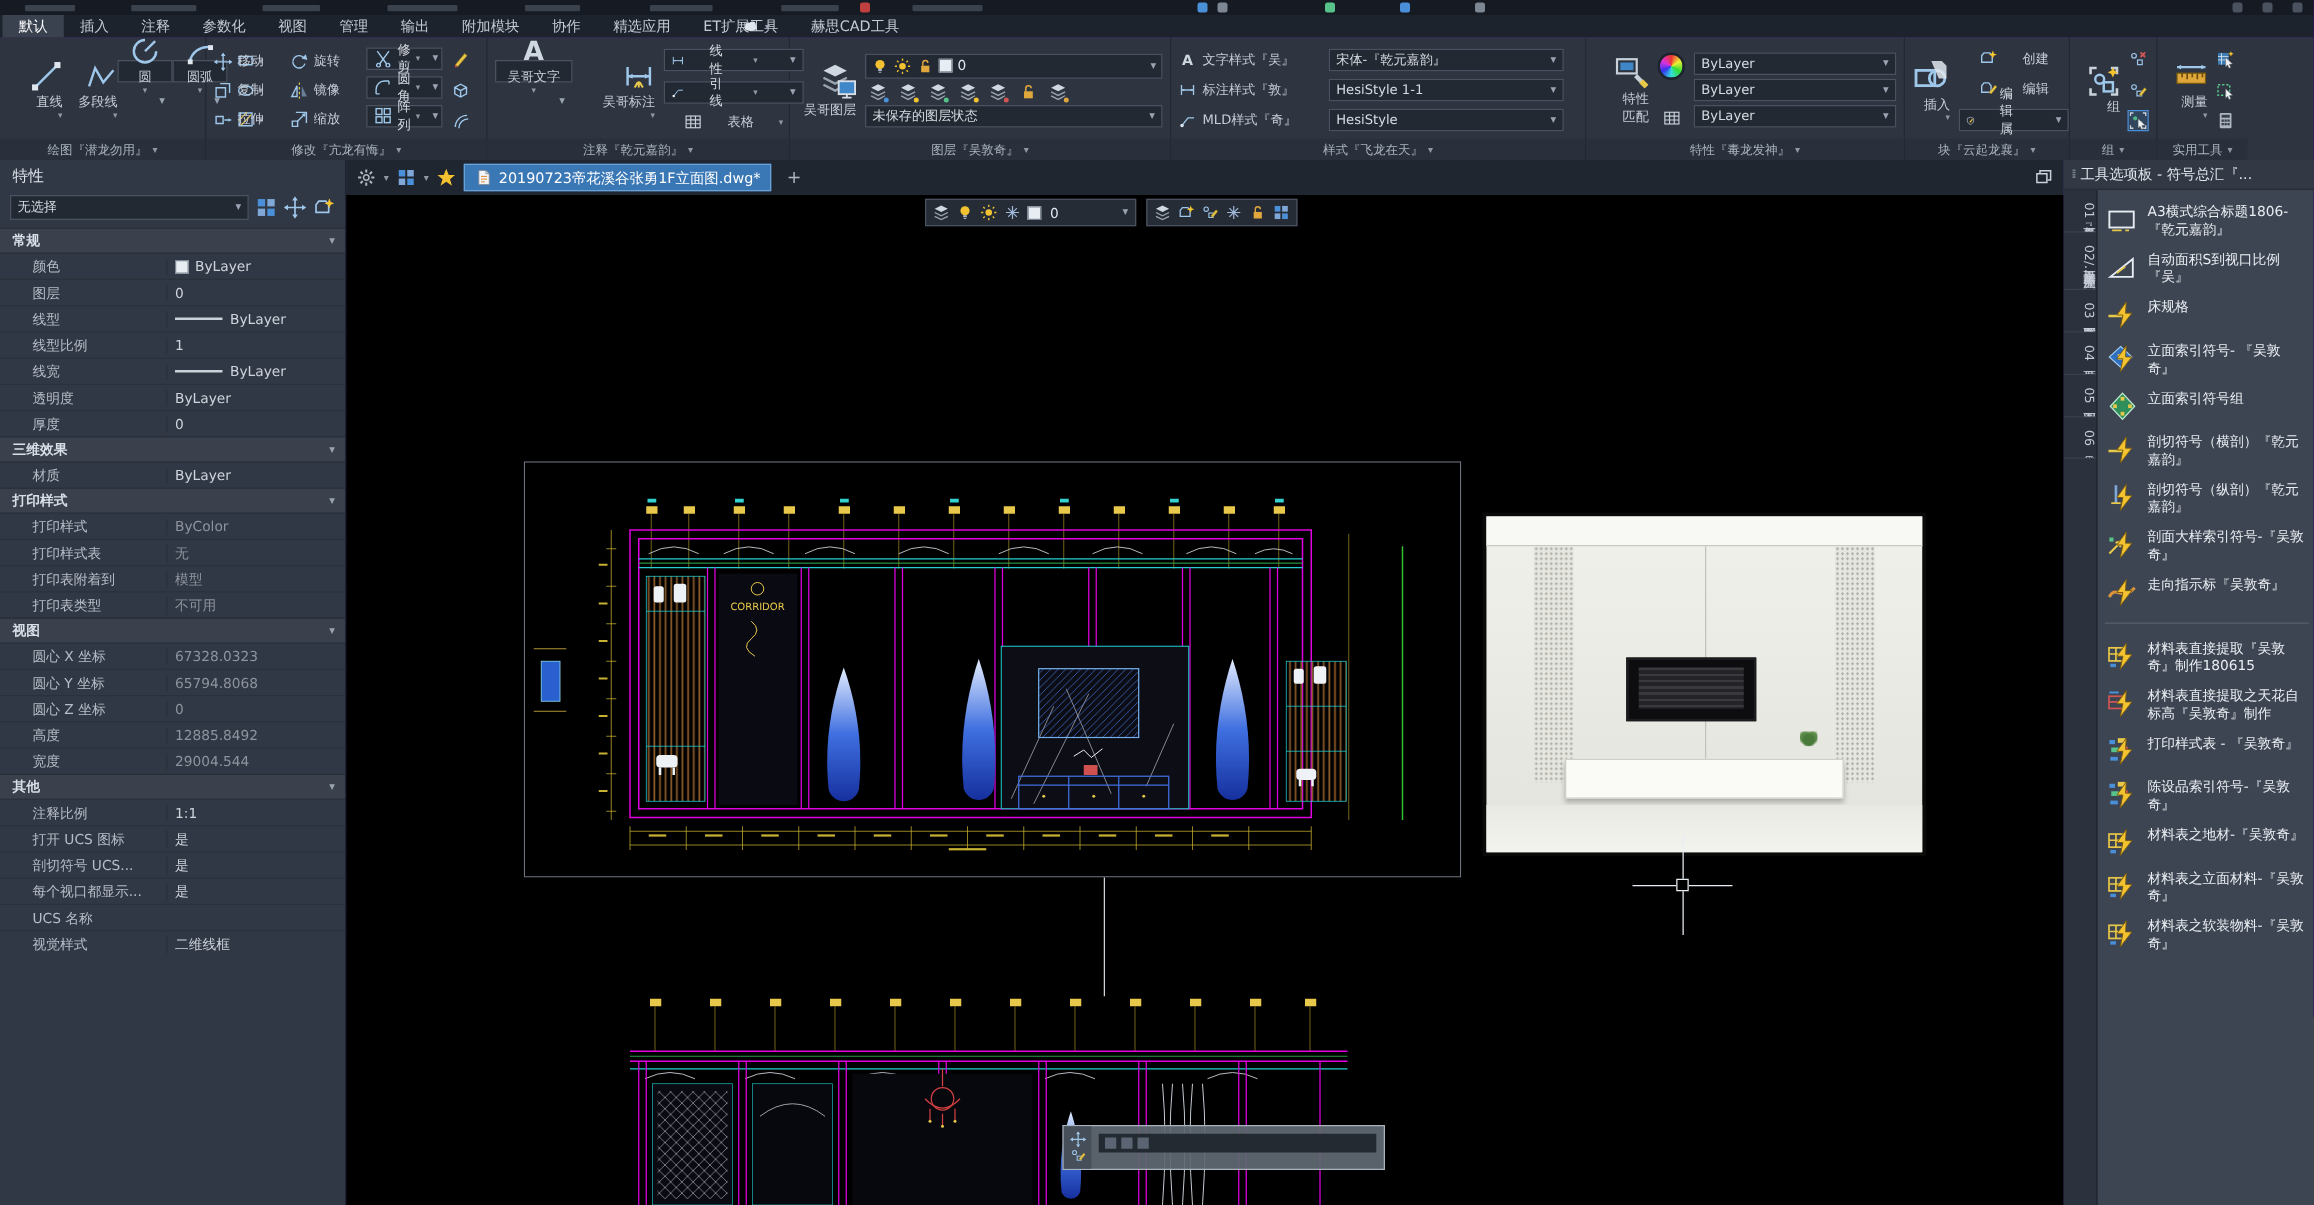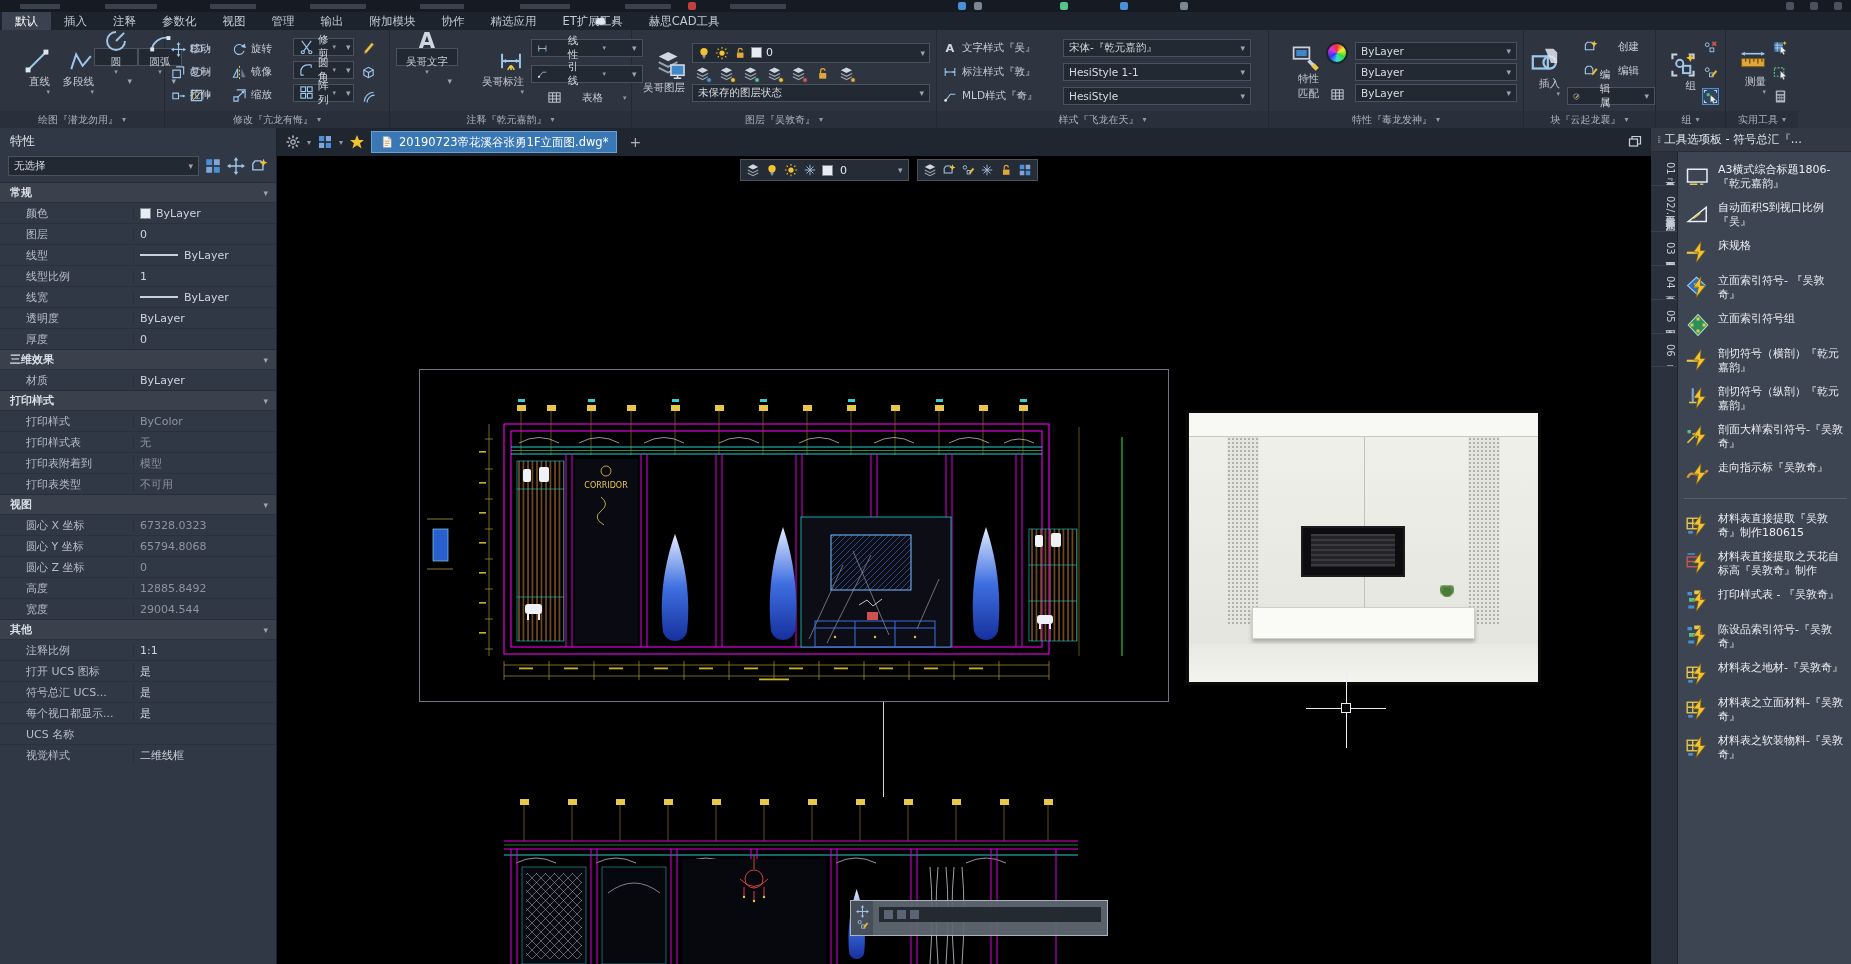--- a/index.html
+++ b/index.html
@@ -952,21 +952,21 @@
 
     <div class="prow">
         <span class="pl">注释比例</span>
           <span class="pv">1:1</span>
       </div>
         <div class="prow">
         <span class="pl">打开 UCS 图标</span>
           <span class="pv">是</span>
       </div>
         <div class="prow">
-        <span class="pl">符号总汇 UCS...</span>
+        <span class="pl">剖切符号 UCS...</span>
           <span class="pv">是</span>
       </div>
         <div class="prow">
         <span class="pl">每个视口都显示...</span>
           <span class="pv">是</span>
       </div>
         <div class="prow">
         <span class="pl">UCS 名称</span>
           <span class="pv"></span>
       </div>

